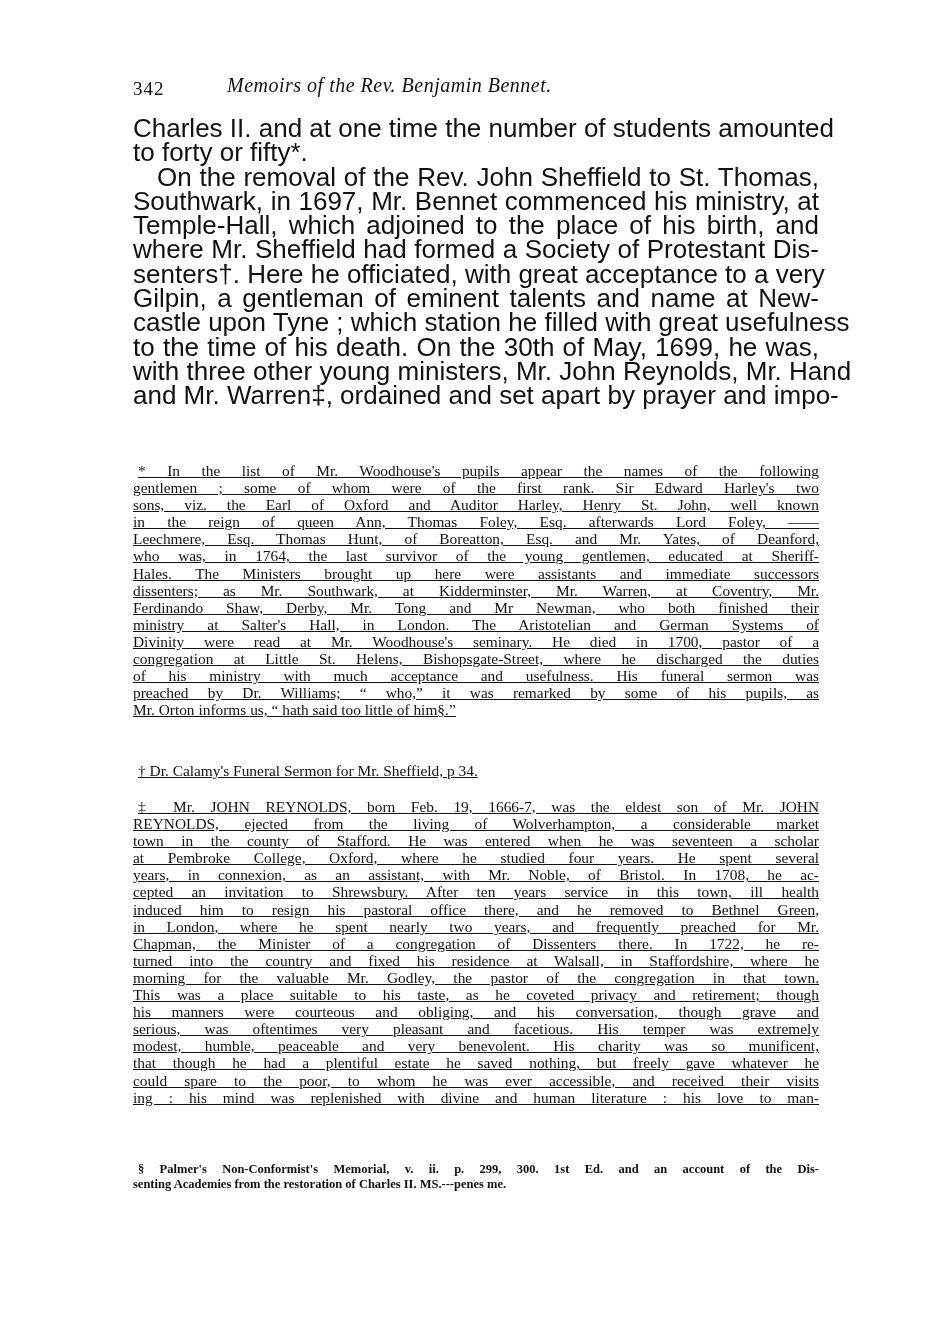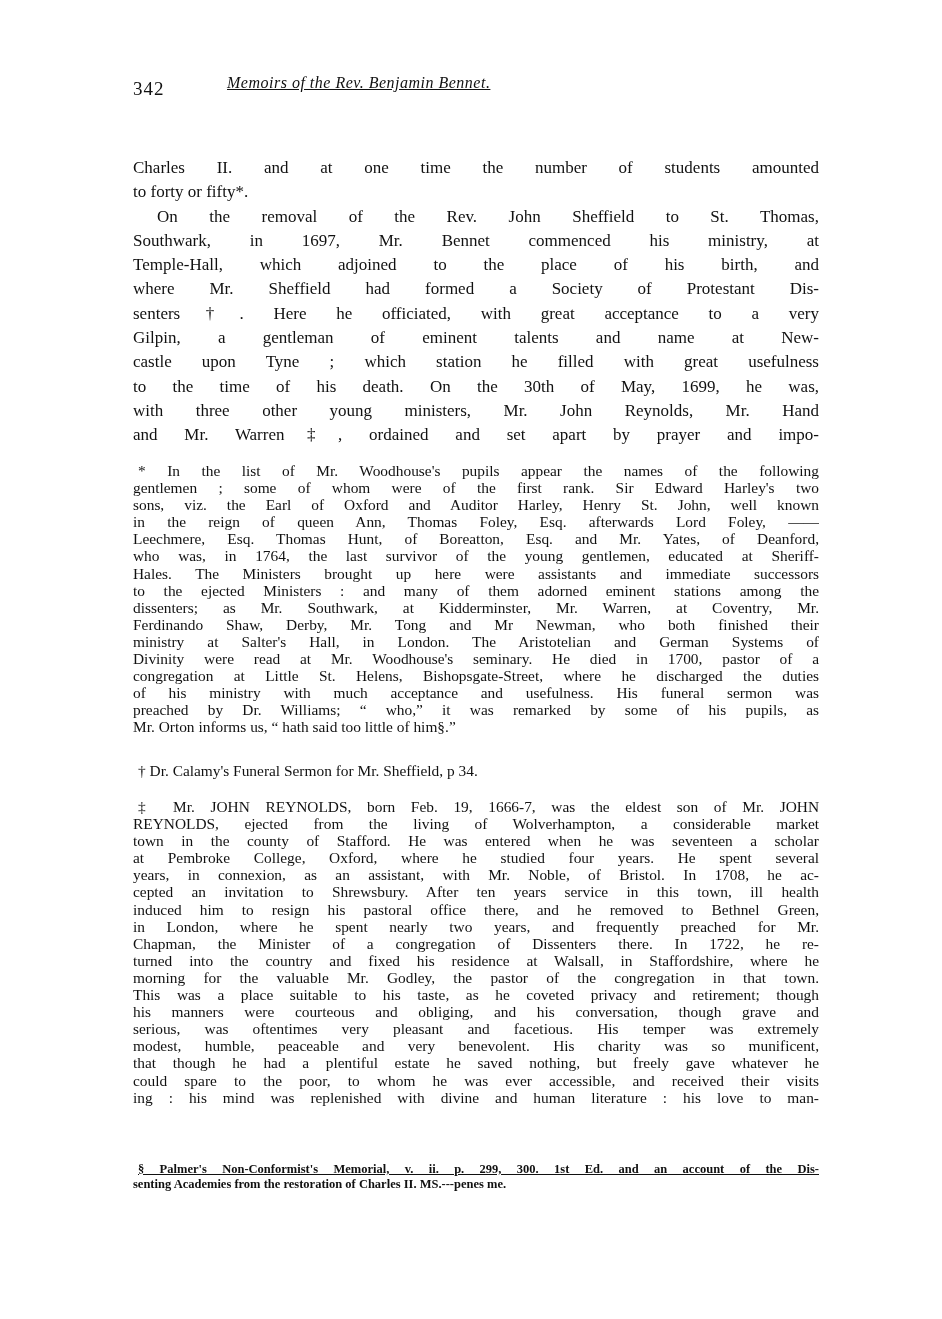--- a/index.html
+++ b/index.html
@@ -1,35 +1,35 @@
 <!DOCTYPE html>
 <html><head>
 <meta charset="utf-8">
 <style>
   html, body { margin: 0; padding: 0; background: #ffffff; }
   body { width: 942px; height: 1319px; position: relative; overflow: hidden; color: #111; }
   .page { position: absolute; left: 0; top: 0; width: 942px; height: 1058px; }
   .header { position: absolute; left: 133px; top: 74px; width: 688px; height: 30px; }
   .page-num { position: absolute; left: 0; top: 4px; font-family: "Liberation Serif", serif; font-size: 19px; letter-spacing: 1px; }
-  .running-title { position: absolute; left: 94px; top: 0; font-family: "Liberation Serif", serif; font-style: italic; font-size: 16px; letter-spacing: 0.5px; text-decoration: underline; }
-  .body-text { position: absolute; left: 133px; top: 116px; width: 686px; font-family: Liberation Serif, serif; font-size: 17px; line-height: 24.3px; margin-top: 40px; }
+  .running-title { position: absolute; left: 94px; top: 0; font-family: "Liberation Serif", serif; font-style: italic; font-size: 20px; letter-spacing: 0.5px; }
+  .body-text { position: absolute; left: 133px; top: 116px; width: 686px; font-family: Liberation Sans, sans-serif; font-size: 26px; line-height: 24.3px; }
   .body-text .line { display: block; white-space: nowrap; text-align: justify; text-align-last: justify; height: 24.3px; }
   .body-text .line.last { text-align-last: left; }
   .body-text .line.indent { padding-left: 24px; }
-  .fn { position: absolute; left: 133px; width: 686px; font-family: "Liberation Serif", serif; font-size: 15.4px; line-height: 17.1px; }
+  .fn { position: absolute; left: 133px; width: 686px; font-family: "Liberation Serif", serif; font-size: 15.4px; line-height: 17.1px; text-decoration: underline; }
   .fn .line { display: block; white-space: nowrap; text-align: justify; text-align-last: justify; height: 17.1px; }
   .fn .line.last { text-align-last: left; }
   .fn .line.indent { padding-left: 5px; }
   .fn1 { top: 462px; }
   .fn2 { top: 762px; }
   .fn3 { top: 787px; margin-top: 11px; }
   .fn4 { position: absolute; left: 133px; top: 1162px; width: 686px; font-family: "Liberation Serif", serif; font-size: 12.5px; line-height: 15px; font-weight: bold; }
   .fn4 .line { display: block; white-space: nowrap; text-align: justify; text-align-last: justify; height: 15px; }
   .fn4 .line.last { text-align-last: left; }
-  .fn4 .line.indent { padding-left: 5px; text-decoration: underline; }
+  .fn4 .line.indent { padding-left: 5px; }
 </style>
 </head>
 <body>
 
 <div class="page">
 
   <div class="header">
     <span class="page-num">342</span>
     <span class="running-title">Memoirs of the Rev. Benjamin Bennet.</span>
   </div>
@@ -50,21 +50,20 @@
   </div>
 
   <div class="fn fn1">
     <span class="line indent">* In the list of Mr. Woodhouse's pupils appear the names of the following</span>
     <span class="line">gentlemen ; some of whom were of the first rank. Sir Edward Harley's two</span>
     <span class="line">sons, viz. the Earl of Oxford and Auditor Harley, Henry St. John, well known</span>
     <span class="line">in the reign of queen Ann, Thomas Foley, Esq. afterwards Lord Foley, ——</span>
     <span class="line">Leechmere, Esq. Thomas Hunt, of Boreatton, Esq. and Mr. Yates, of Deanford,</span>
     <span class="line">who was, in 1764, the last survivor of the young gentlemen, educated at Sheriff-</span>
     <span class="line">Hales. The Ministers brought up here were assistants and immediate successors</span>
-    <span class="line">to the ejected Ministers : and many of them adorned eminent stations among the</span>
     <span class="line">dissenters; as Mr. Southwark, at Kidderminster, Mr. Warren, at Coventry, Mr.</span>
     <span class="line">Ferdinando Shaw, Derby, Mr. Tong and Mr Newman, who both finished their</span>
     <span class="line">ministry at Salter's Hall, in London. The Aristotelian and German Systems of</span>
     <span class="line">Divinity were read at Mr. Woodhouse's seminary. He died in 1700, pastor of a</span>
     <span class="line">congregation at Little St. Helens, Bishopsgate-Street, where he discharged the duties</span>
     <span class="line">of his ministry with much acceptance and usefulness. His funeral sermon was</span>
     <span class="line">preached by Dr. Williams; “ who,” it was remarked by some of his pupils, as</span>
     <span class="line last">Mr. Orton informs us, “ hath said too little of him§.”</span>
   </div>
 

